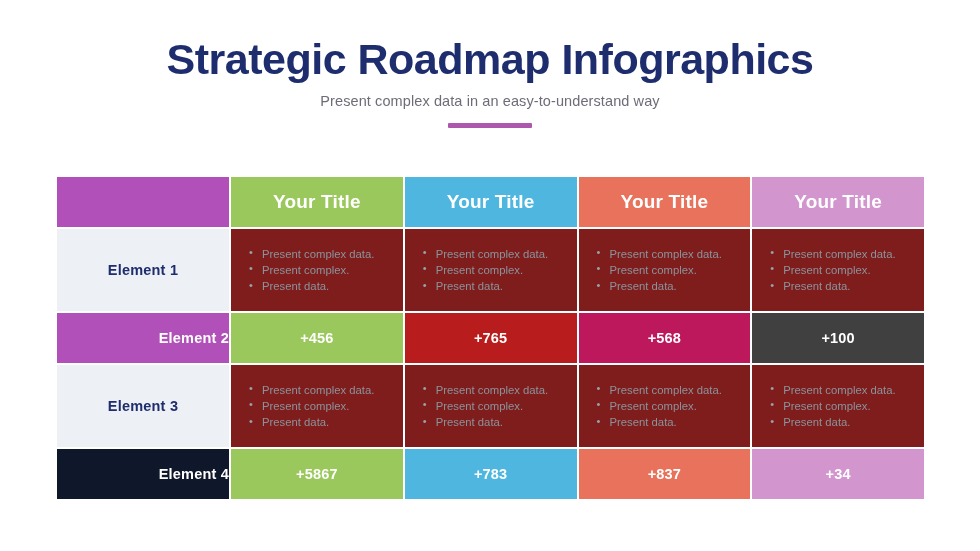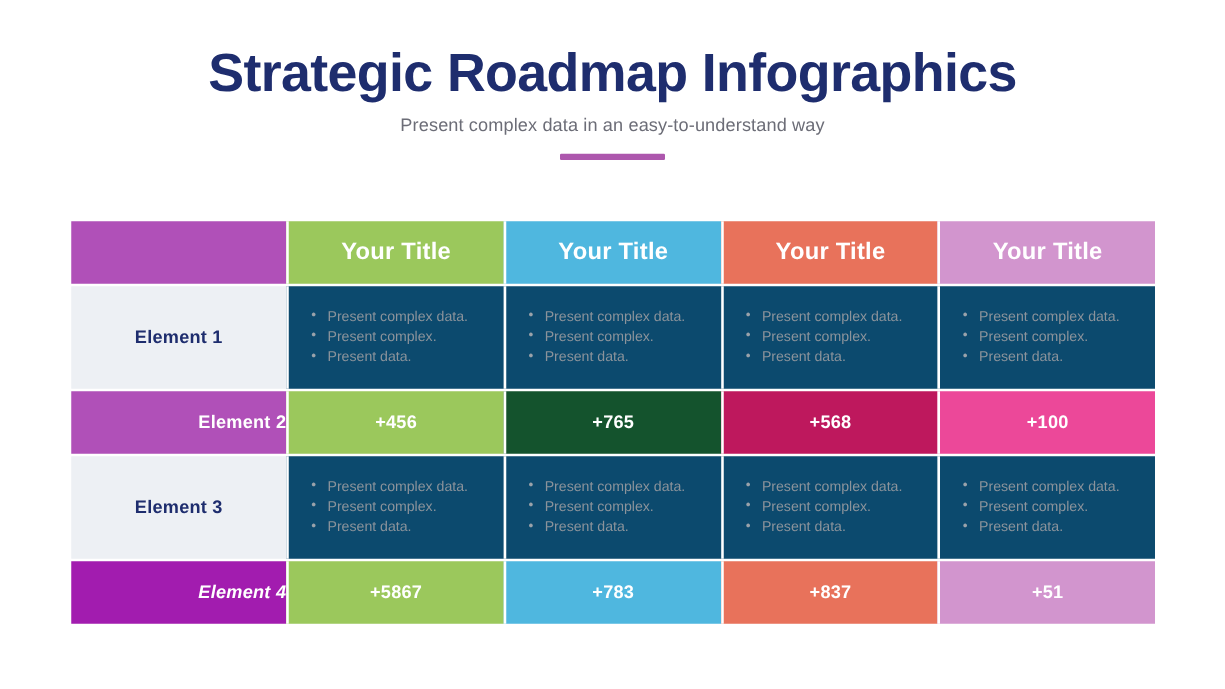--- a/index.html
+++ b/index.html
@@ -106,21 +106,21 @@
   
   .row-bullets .cell {
     height: 82px;
     align-items: center;
   }
   .row-bullets .cell-0 {
     background: #edf0f4;
     justify-content: center;
   }
   .row-bullets .cell-data {
-    background: #0c4a6e;
+    background: #7f1d1d;
     padding-left: 18px;
     padding-right: 6px;
     align-items: center;
   }
   .rowlabel-dark {
     font-size: 14.5px;
     font-weight: bold;
     color: #1e2d6e;
     letter-spacing: 0.2px;
   }
@@ -220,27 +220,27 @@
 
     <div class="row gap-row"></div>
 
     <div class="row row-value">
       <div class="cell col-0 cell-0" style="background: rgb(176, 80, 184);">
         <span class="rowlabel-on-color">Element 2</span>
       </div>
       <div class="cell col-d" style="background: rgb(155, 200, 92);">
         <span class="value-text">+456</span>
       </div>
-      <div class="cell col-d" style="background: #14532d;">
+      <div class="cell col-d" style="background: #b91c1c;">
         <span class="value-text">+765</span>
       </div>
       <div class="cell col-d" style="background: #be185d;">
         <span class="value-text">+568</span>
       </div>
-      <div class="cell col-d" style="background: #ec4899;">
+      <div class="cell col-d" style="background: #404040;">
         <span class="value-text">+100</span>
       </div>
     </div>
 
     <div class="row gap-row"></div>
 
     <div class="row row-bullets">
       <div class="cell col-0 cell-0">
         <span class="rowlabel-dark">Element 3</span>
       </div>
@@ -270,31 +270,31 @@
           <li>Present complex data.</li>
           <li>Present complex.</li>
           <li>Present data.</li>
         </ul>
       </div>
     </div>
 
     <div class="row gap-row"></div>
 
     <div class="row row-value">
-      <div class="cell col-0 cell-0" style="background: #a21caf; font-style: italic;">
+      <div class="cell col-0 cell-0" style="background: #0f172a;">
         <span class="rowlabel-on-color">Element 4</span>
       </div>
       <div class="cell col-d" style="background: rgb(155, 200, 92);">
         <span class="value-text">+5867</span>
       </div>
       <div class="cell col-d" style="background: rgb(79, 183, 223);">
         <span class="value-text">+783</span>
       </div>
       <div class="cell col-d" style="background: rgb(232, 114, 91);">
         <span class="value-text">+837</span>
       </div>
       <div class="cell col-d" style="background: rgb(210, 149, 206);">
-        <span class="value-text">+51</span>
+        <span class="value-text">+34</span>
       </div>
     </div>
 
   </div>
 </div>
 
 </body></html>

